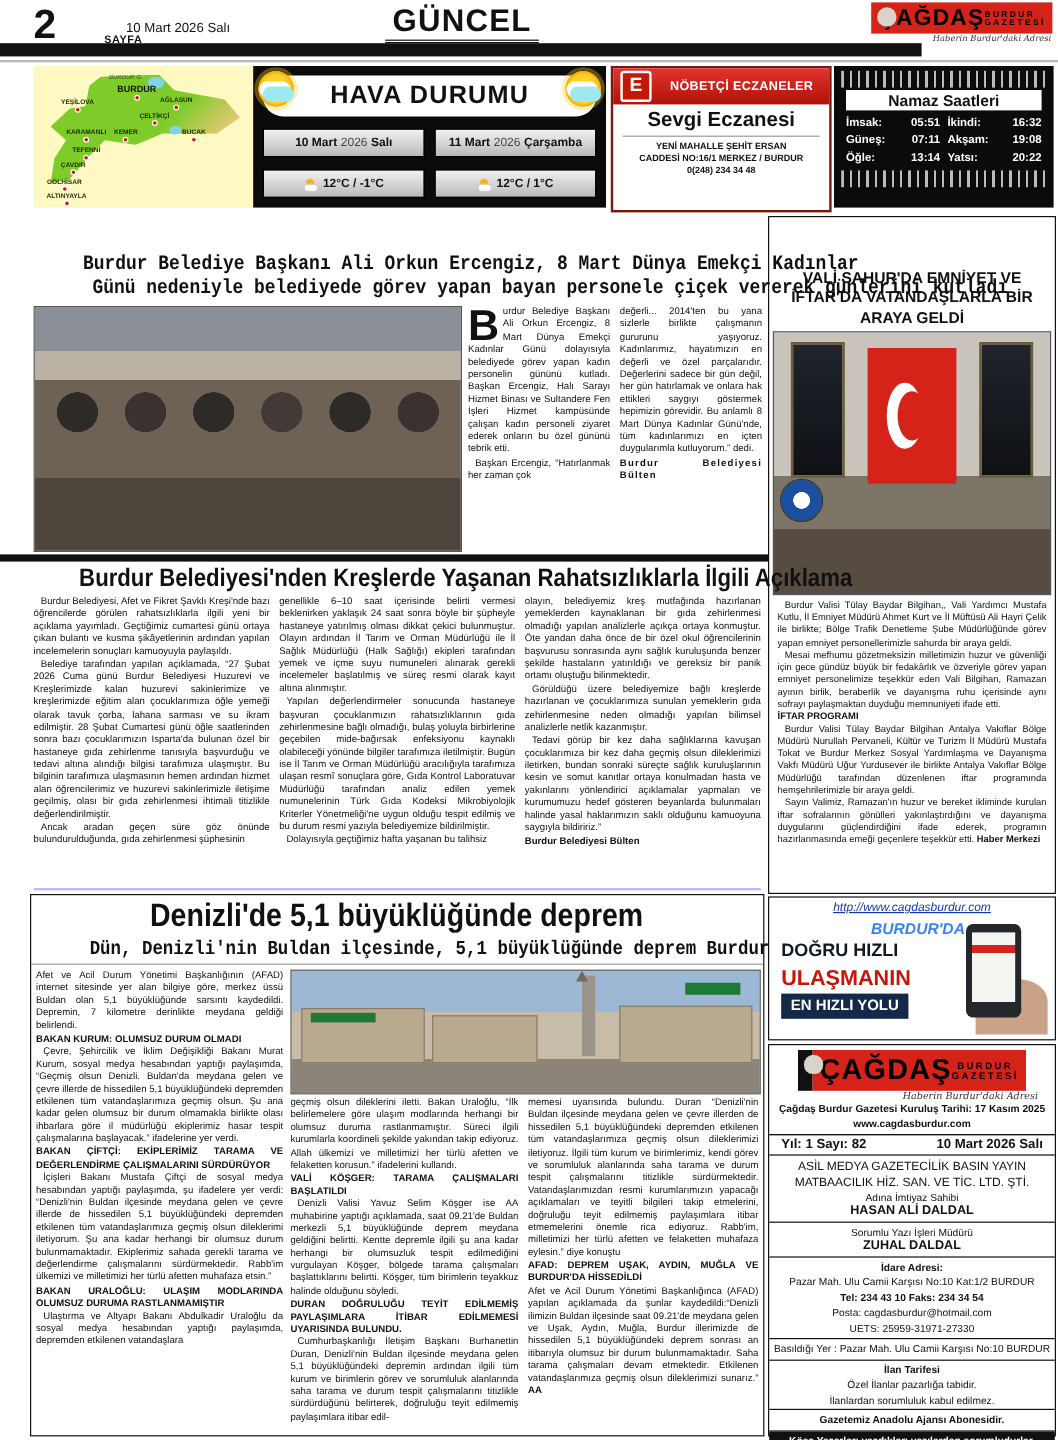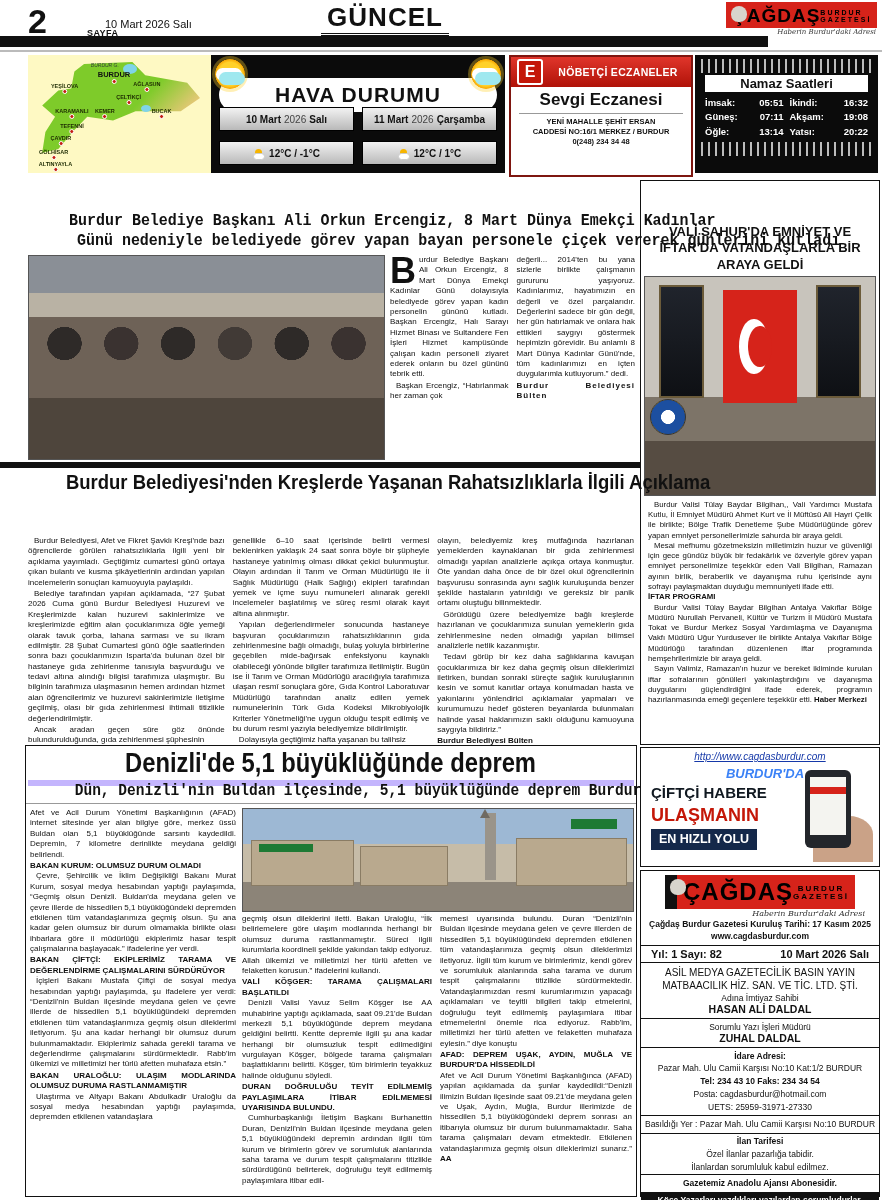--- a/index.html
+++ b/index.html
@@ -22,21 +22,21 @@
   .logo-tag{font-family:"DejaVu Serif",serif;font-style:italic;font-size:7px;color:#333;text-align:right;}
   
   .mapbox{background:#fef9c3;overflow:hidden;}
   .mapshape{position:absolute;left:6%;top:6%;width:88%;height:80%;background:linear-gradient(135deg,#7ecb2a 55%,#e8c878 78%,#8fd23a);clip-path:polygon(28% 2%,58% 0%,66% 14%,92% 22%,100% 38%,88% 52%,60% 52%,46% 62%,30% 58%,22% 72%,12% 92%,2% 96%,4% 74%,10% 58%,2% 46%,12% 30%,20% 28%,22% 10%);filter:drop-shadow(3px 5px 0 #5a3c14);}
   .lake{position:absolute;background:#7fd4e8;border-radius:50%;}
   .town{position:absolute;font-size:5.5px;font-weight:bold;color:#1c2a00;white-space:nowrap;transform:translate(-50%,0);}
   .town:after{content:"";display:block;margin:0 auto;width:3px;height:3px;border-radius:50%;background:#c41e12;border:1px solid #fff;}
   .town.big{font-size:7.5px;color:#111;}
   .lakelbl{position:absolute;font-size:5px;font-style:italic;color:#343;transform:translate(-50%,0);}
   .weatherbox{background:#0b0b0b;color:#111;}
-  .havabanner{position:absolute;left:8px;right:8px;top:23px;height:34px;background:#fff;border-radius:17px;display:flex;align-items:center;justify-content:center;font-size:21px;font-weight:bold;letter-spacing:1px;}
+  .havabanner{position:absolute;left:8px;right:8px;top:8px;height:34px;background:#fff;border-radius:17px;display:flex;align-items:center;justify-content:center;font-size:21px;font-weight:bold;letter-spacing:1px;}
   .sun{position:absolute;width:30px;height:30px;border-radius:50%;background:radial-gradient(circle,#ffd12a 55%,#f7a600 70%,rgba(247,166,0,0) 72%);box-shadow:0 0 0 3px rgba(255,209,42,.35);}
   .sun:after{content:"";position:absolute;left:4px;top:13px;width:26px;height:13px;border-radius:10px;background:#9fe8ef;box-shadow:-3px -4px 0 0 #fff;}
   .wrow{position:absolute;left:8px;right:8px;display:flex;gap:8px;}
   .wcell{flex:1;background:linear-gradient(#f2f2f2,#b9b9b9);border:1px solid #000;font-size:10px;font-weight:bold;display:flex;align-items:center;justify-content:center;height:22px;}
   .wcell .lite{font-weight:normal;color:#444;margin:0 3px;}
   .minisun{display:inline-block;width:11px;height:9px;position:relative;margin-right:5px;}
   .minisun:before{content:"";position:absolute;left:2px;top:0;width:7px;height:7px;border-radius:50%;background:#f7b500;}
   .minisun:after{content:"";position:absolute;left:0;top:4px;width:10px;height:5px;border-radius:5px;background:#fff;border:1px solid #ccc;}
   .pharmbox{border:2px solid #7e1610;background:#fff;}
   .pharmhead{background:linear-gradient(#e0352b,#b01208);height:30px;display:flex;align-items:center;padding:0 6px;gap:8px;}
@@ -252,21 +252,21 @@
       <p>Burdur Valisi Tülay Baydar Bilgihan,, Vali Yardımcı Mustafa Kutlu, İl Emniyet Müdürü Ahmet Kurt ve İl Müftüsü Ali Hayri Çelik ile birlikte; Bölge Trafik Denetleme Şube Müdürlüğünde görev yapan emniyet personellerimizle sahurda bir araya geldi.</p>
       <p>Mesai mefhumu gözetmeksizin milletimizin huzur ve güvenliği için gece gündüz büyük bir fedakârlık ve özveriyle görev yapan emniyet personelimize teşekkür eden Vali Bilgihan, Ramazan ayının birlik, beraberlik ve dayanışma ruhu içerisinde aynı sofrayı paylaşmaktan duyduğu memnuniyeti ifade etti.</p>
       <h4>İFTAR PROGRAMI</h4>
       <p>Burdur Valisi Tülay Baydar Bilgihan Antalya Vakıflar Bölge Müdürü Nurullah Pervaneli, Kültür ve Turizm İl Müdürü Mustafa Tokat ve Burdur Merkez Sosyal Yardımlaşma ve Dayanışma Vakfı Müdürü Uğur Yurdusever ile birlikte Antalya Vakıflar Bölge Müdürlüğü tarafından düzenlenen iftar programında hemşehrilerimizle bir araya geldi.</p>
       <p><span>Sayın Valimiz, Ramazan'ın huzur ve bereket ikliminde kurulan iftar sofralarının gönülleri yakınlaştırdığını ve dayanışma duygularını güçlendirdiğini ifade ederek, programın hazırlanmasında emeği geçenlere teşekkür etti.</span> <b>Haber Merkezi</b></p>
     </div>
   </div>
 
   <div class="abs ruleblack" style="left:0;top:462px;width:640px;height:6px;"></div>
   <div class="abs h-kres" style="left:22px;top:470px;width:616px;"><span>Burdur Belediyesi'nden Kreşlerde Yaşanan Rahatsızlıklarla İlgili Açıklama</span></div>
-  <div class="abs colwrap" style="left:28px;top:496px;width:606px;height:244px;border-bottom:6px solid #c4b5fd;margin-top:40px;">
+  <div class="abs colwrap" style="left:28px;top:496px;width:606px;height:244px;border-bottom:2px solid #c4b5fd;">
     <div class="col body-txt">
       <p>Burdur Belediyesi, Afet ve Fikret Şavklı Kreşi'nde bazı öğrencilerde görülen rahatsızlıklarla ilgili yeni bir açıklama yayımladı. Geçtiğimiz cumartesi günü ortaya çıkan bulantı ve kusma şikâyetlerinin ardından yapılan incelemelerin sonuçları kamuoyuyla paylaşıldı.</p>
       <p>Belediye tarafından yapılan açıklamada, “27 Şubat 2026 Cuma günü Burdur Belediyesi Huzurevi ve Kreşlerimizde kalan huzurevi sakinlerimize ve kreşlerimizde eğitim alan çocuklarımıza öğle yemeği olarak tavuk çorba, lahana sarması ve su ikram edilmiştir. 28 Şubat Cumartesi günü öğle saatlerinden sonra bazı çocuklarımızın Isparta'da bulunan özel bir hastaneye gıda zehirlenme tanısıyla başvurduğu ve tedavi altına alındığı bilgisi tarafımıza ulaşmıştır. Bu bilginin tarafımıza ulaşmasının hemen ardından hizmet alan öğrencilerimiz ve huzurevi sakinlerimizle iletişime geçilmiş, olası bir gıda zehirlenmesi ihtimali titizlikle değerlendirilmiştir.</p>
       <p>Ancak aradan geçen süre göz önünde bulundurulduğunda, gıda zehirlenmesi şüphesinin</p>
     </div>
     <div class="col body-txt">
       <p class="noind">genellikle 6–10 saat içerisinde belirti vermesi beklenirken yaklaşık 24 saat sonra böyle bir şüpheyle hastaneye yatırılmış olması dikkat çekici bulunmuştur. Olayın ardından İl Tarım ve Orman Müdürlüğü ile İl Sağlık Müdürlüğü (Halk Sağlığı) ekipleri tarafından yemek ve içme suyu numuneleri alınarak gerekli incelemeler başlatılmış ve süreç resmi olarak kayıt altına alınmıştır.</p>
       <p>Yapılan değerlendirmeler sonucunda hastaneye başvuran çocuklarımızın rahatsızlıklarının gıda zehirlenmesine bağlı olmadığı, bulaş yoluyla birbirlerine geçebilen mide-bağırsak enfeksiyonu kaynaklı olabileceği yönünde bilgiler tarafımıza iletilmiştir. Bugün ise İl Tarım ve Orman Müdürlüğü aracılığıyla tarafımıza ulaşan resmî sonuçlara göre, Gıda Kontrol Laboratuvar Müdürlüğü tarafından analiz edilen yemek numunelerinin Türk Gıda Kodeksi Mikrobiyolojik Kriterler Yönetmeliği'ne uygun olduğu tespit edilmiş ve bu durum resmi yazıyla belediyemize bildirilmiştir.</p>
       <p>Dolayısıyla geçtiğimiz hafta yaşanan bu talihsiz</p>
     </div>
@@ -315,21 +315,21 @@
         <h4>AFAD: DEPREM UŞAK, AYDIN, MUĞLA VE BURDUR'DA HİSSEDİLDİ</h4>
         <p class="noind"><span>Afet ve Acil Durum Yönetimi Başkanlığınca (AFAD) yapılan açıklamada da şunlar kaydedildi:“Denizli ilimizin Buldan ilçesinde saat 09.21'de meydana gelen ve Uşak, Aydın, Muğla, Burdur illerimizde de hissedilen 5,1 büyüklüğündeki deprem sonrası an itibarıyla olumsuz bir durum bulunmamaktadır. Saha tarama çalışmaları devam etmektedir. Etkilenen vatandaşlarımıza geçmiş olsun dileklerimizi sunarız.”</span> <b>AA</b></p>
       </div>
     </div>
   </div>
 
   <div class="abs boxed adbox" style="left:640px;top:747px;width:238px;height:118px;">
     <div class="adurl">http://www.cagdasburdur.com</div>
     <div style="padding:2px 0 0 10px;line-height:1.35;">
       <div class="adline1">BURDUR'DA</div>
-      <div class="adline2">ÇİFTÇİ HABERE</div>
+      <div class="adline2">DOĞRU HIZLI</div>
       <div class="adline3">ULAŞMANIN</div>
       <div><span class="adline4">EN HIZLI YOLU</span></div>
     </div>
     <div class="phone">
       <div class="hand"></div>
       <div class="dev"></div>
       <div class="scr"></div>
     </div>
   </div>
 

